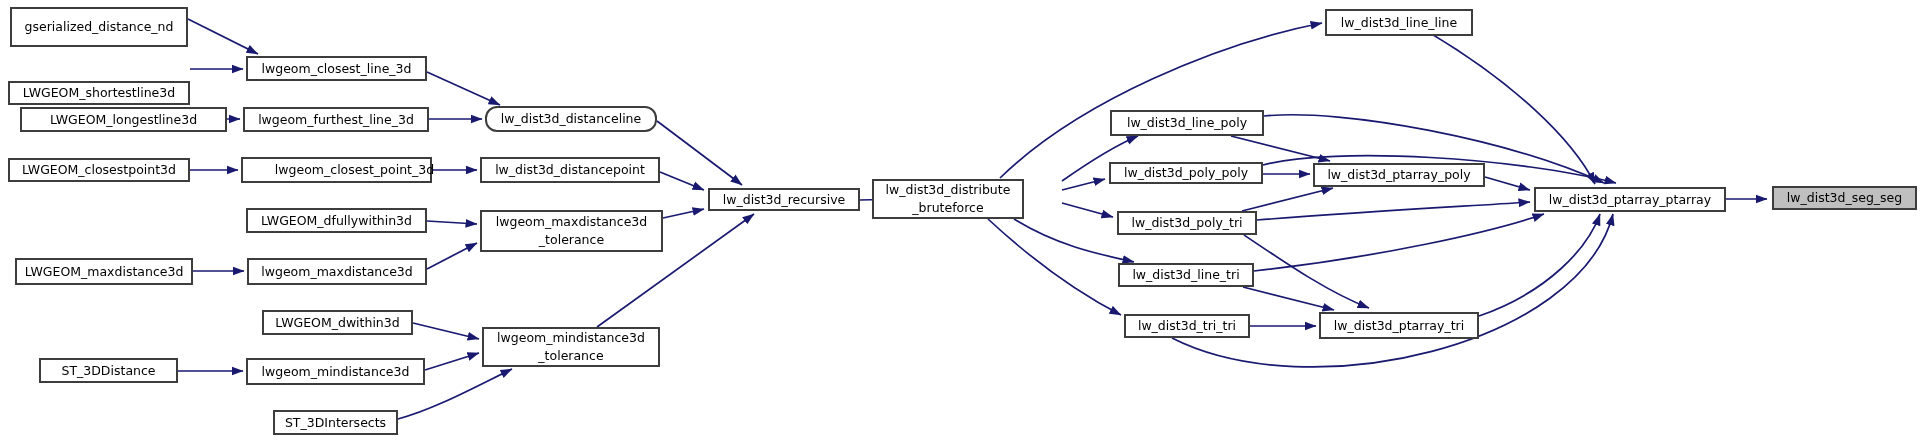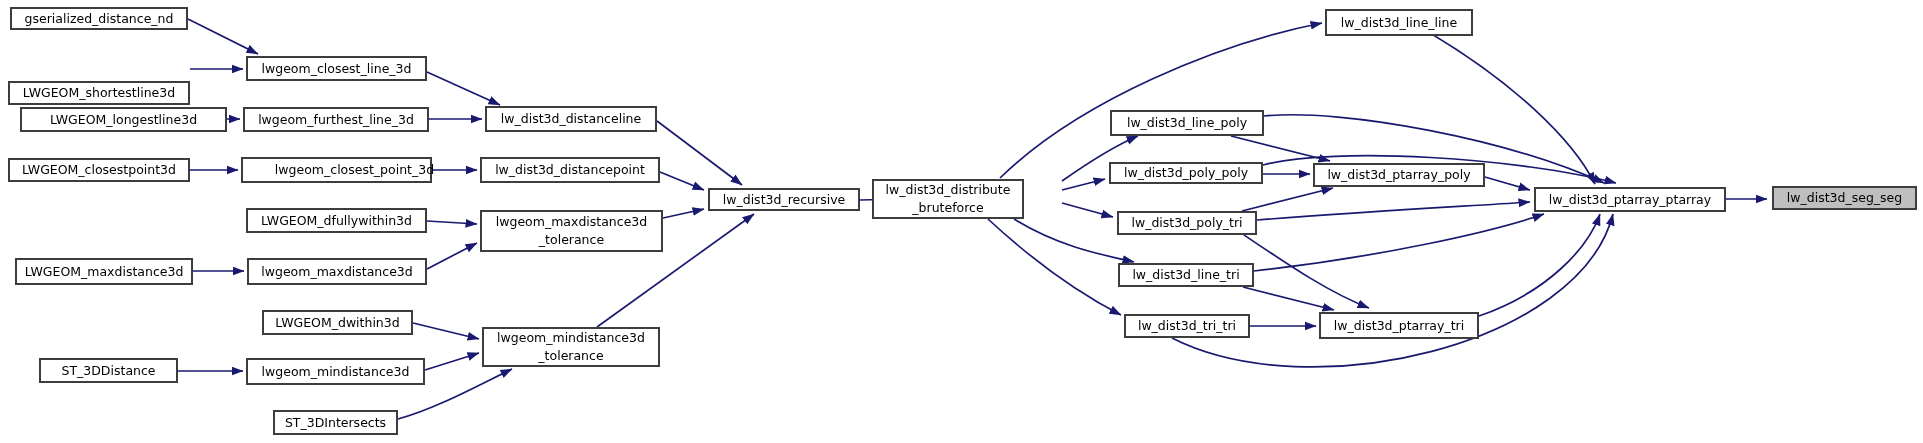--- a/index.html
+++ b/index.html
@@ -93,35 +93,35 @@
         <path d="M1254,271 C1380,257 1492,232 1544,214" class="edge" marker-end="url(#arrow)"></path>
         <path d="M1243,287 L1334,310" class="edge" marker-end="url(#arrow)"></path>
         <path d="M1250,326 L1316,326" class="edge" marker-end="url(#arrow)"></path>
         <path d="M1172,338 C1310,408 1580,345 1613,214" class="edge" marker-end="url(#arrow)"></path>
         <path d="M1485,177 L1530,190" class="edge" marker-end="url(#arrow)"></path>
         <path d="M1479,316 C1548,292 1588,248 1600,214" class="edge" marker-end="url(#arrow)"></path>
         <path d="M1726,199 L1767,199" class="edge" marker-end="url(#arrow)"></path>
       </g>
   </svg>
   <div id="node-layer">
-      <div class="node" style="left: 10px; top: 7px; width: 178px; height: 23px;">gserialized_distance_nd</div>
+      <div class="node" style="left: 10px; top: 7px; width: 178px; height: 40px;">gserialized_distance_nd</div>
       <div class="node" style="left: 8px; top: 57px; width: 182px; height: 24px; margin-top: 24px;">LWGEOM_shortestline3d</div>
       <div class="node" style="left: 20px; top: 107px; width: 207px; height: 25px;">LWGEOM_longestline3d</div>
       <div class="node" style="left: 8px; top: 158px; width: 182px; height: 24px;">LWGEOM_closestpoint3d</div>
       <div class="node" style="left: 15px; top: 258px; width: 178px; height: 27px;">LWGEOM_maxdistance3d</div>
       <div class="node" style="left: 39px; top: 358px; width: 139px; height: 25px;">ST_3DDistance</div>
       <div class="node" style="left: 246px; top: 56px; width: 181px; height: 25px;">lwgeom_closest_line_3d</div>
       <div class="node" style="left: 243px; top: 107px; width: 186px; height: 25px;">lwgeom_furthest_line_3d</div>
       <div class="node" style="left: 241px; top: 157px; width: 191px; height: 26px; padding-left: 36px;">lwgeom_closest_point_3d</div>
       <div class="node" style="left: 246px; top: 208px; width: 181px; height: 25px;">LWGEOM_dfullywithin3d</div>
       <div class="node" style="left: 247px; top: 258px; width: 180px; height: 27px;">lwgeom_maxdistance3d</div>
       <div class="node" style="left: 262px; top: 310px; width: 151px; height: 25px;">LWGEOM_dwithin3d</div>
       <div class="node" style="left: 246px; top: 358px; width: 179px; height: 27px;">lwgeom_mindistance3d</div>
       <div class="node" style="left: 273px; top: 410px; width: 125px; height: 25px;">ST_3DIntersects</div>
-      <div class="node" style="left: 485px; top: 106px; width: 172px; height: 26px;">lw_dist3d_distanceline</div>
+      <div class="node" style="left: 485px; top: 106px; width: 172px; height: 26px; border-radius: 12px;">lw_dist3d_distanceline</div>
       <div class="node" style="left: 480px; top: 157px; width: 180px; height: 26px;">lw_dist3d_distancepoint</div>
       <div class="node" style="left: 480px; top: 210px; width: 183px; height: 42px;">lwgeom_maxdistance3d
 _tolerance</div>
       <div class="node" style="left: 482px; top: 327px; width: 178px; height: 40px;">lwgeom_mindistance3d
 _tolerance</div>
       <div class="node" style="left: 708px; top: 188px; width: 152px; height: 23px;">lw_dist3d_recursive</div>
       <div class="node" style="left: 872px; top: 179px; width: 152px; height: 40px;">lw_dist3d_distribute
 _bruteforce</div>
       <div class="node" style="left: 1325px; top: 9px; width: 148px; height: 27px;">lw_dist3d_line_line</div>
       <div class="node" style="left: 1110px; top: 110px; width: 154px; height: 26px; text-align: center;">lw_dist3d_line_poly</div>

